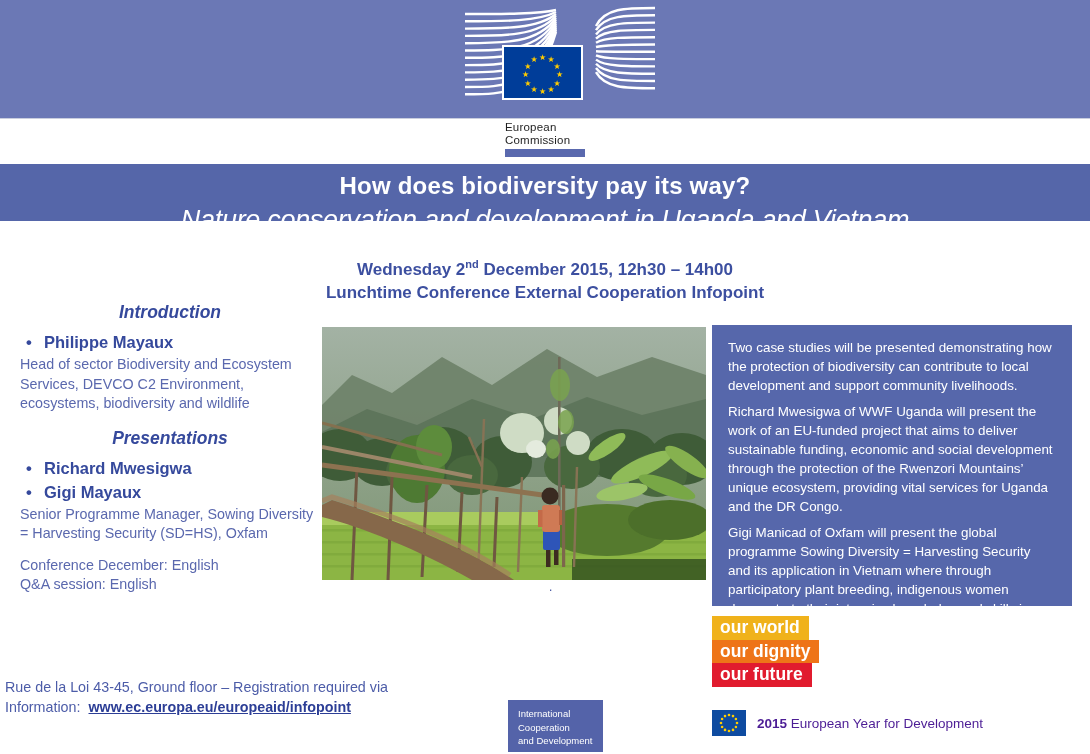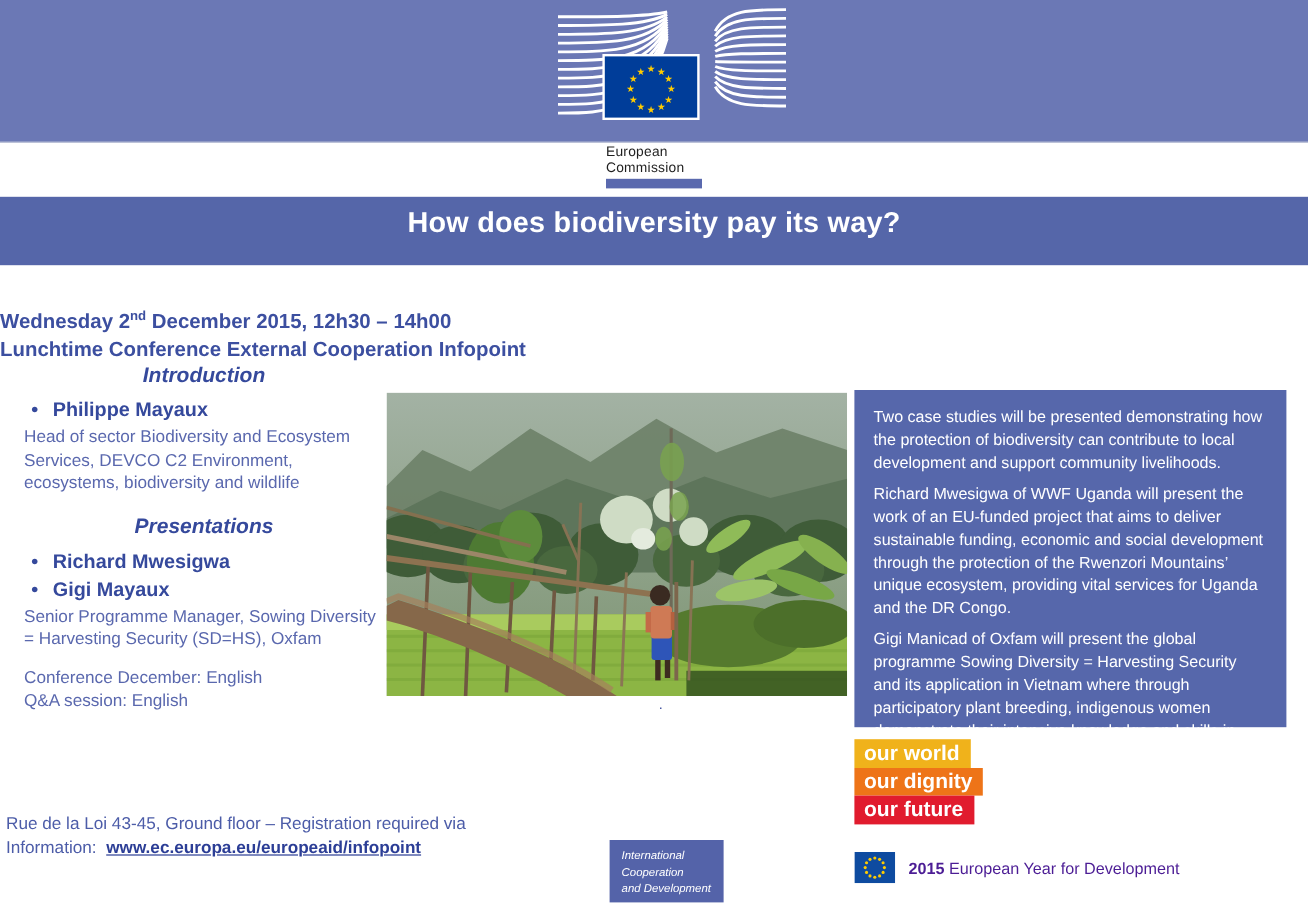--- a/index.html
+++ b/index.html
@@ -12,21 +12,21 @@
   .ec-logo-svg { position:absolute; left:450px; top:0; width:212px; height:142px; }
   .ec-logo-text { position:absolute; left:505px; top:121px; font-size:11.5px; line-height:13px; color:#1f1f1f; letter-spacing:.2px; }
   .ec-logo-underline { position:absolute; left:505px; top:149px; width:80px; height:8px; background:#5a69ae; }
 
   
   .title-bar { position:absolute; left:0; top:164px; width:1090px; height:57px; background:#5566a9; color:#fff; text-align:center; }
   .title-bar .main-title { margin-top:8px; font-size:24px; font-weight:bold; letter-spacing:.2px; }
   .title-bar .sub-title { margin-top:5px; font-size:27px; font-style:italic; font-weight:400; letter-spacing:-.3px; }
 
   
-  .schedule { position:absolute; left:0; top:253px; width:1090px; text-align:left; color:#3c4fa0; font-weight:bold; font-size:17px; line-height:23px; }
+  .schedule { position:absolute; left:0; top:253px; width:1090px; text-align:center; color:#3c4fa0; font-weight:bold; font-size:17px; line-height:23px; }
   .schedule sup { font-size:11px; }
 
   
   .program { position:absolute; left:20px; top:302px; width:300px; color:#5a68ae; }
   .section-heading { font-size:17.5px; line-height:20px; font-weight:bold; font-style:italic; color:#35499c; text-align:center; margin:0 0 10px 0; }
   .section-heading.second { margin-top:14px; }
   .speaker-name { font-size:16.5px; line-height:20px; font-weight:bold; color:#35499c; margin:4px 0 3px 0; padding-left:6px; }
   .speaker-name .bullet { display:inline-block; width:18px; color:#35499c; }
   .speaker-role { font-size:14.3px; line-height:19.5px; color:#5a68ae; margin-bottom:10px; }
   .meta { margin-top:12px; font-size:14.3px; line-height:19.5px; color:#5a68ae; }
@@ -48,21 +48,21 @@
   .eyd-banner { position:absolute; left:712px; top:616px; }
   .eyd-line { display:table; color:#fff; font-weight:bold; font-size:17.5px; line-height:23.7px; padding:0 9px 0 8px; }
 
   
   .eyd-logo { position:absolute; left:712px; top:710px; display:flex; align-items:center; }
   .eyd-flag { width:34px; height:26px; display:block; }
   .eyd-text { margin-left:11px; font-size:13.5px; color:#4c1d95; }
   .eyd-text .year { font-weight:bold; }
 
   
-  .dg-box { position:absolute; left:508px; top:700px; width:95px; height:52px; background:#5463a9; color:#fff; font-style:italic; font-size:9.5px; line-height:13.5px; padding:7px 0 0 10px; }
+  .dg-box { position:absolute; left:508px; top:700px; width:95px; height:52px; background:#5463a9; color:#fff; font-size:9.5px; line-height:13.5px; padding:7px 0 0 10px; }
 </style>
 </head>
 <body>
 
 <div class="page">
 
   <div class="top-banner">
     <svg class="ec-logo-svg" viewBox="0 0 212 142">
       <g stroke="#ffffff" stroke-width="2.4" fill="none">
         <path d="M15 14  C55 14, 88 14, 106 10"></path>
@@ -112,20 +112,21 @@
     </svg>
   </div>
   <div class="ec-logo-text">
     <div>European</div>
     <div>Commission</div>
   </div>
   <div class="ec-logo-underline"></div>
 
   <div class="title-bar">
     <div class="main-title">How does biodiversity pay its way?</div>
+    <div class="sub-title">Nature conservation and development in Uganda and Vietnam</div>
   </div>
 
   <div class="schedule">
     <div><span>Wednesday 2</span><sup>nd</sup><span> December 2015, 12h30 – 14h00</span></div>
     <div>Lunchtime Conference External Cooperation Infopoint</div>
   </div>
 
   <div class="program">
     <h3 class="section-heading">Introduction</h3>
     <div class="speaker-name"><span class="bullet">•</span><span>Philippe Mayaux</span></div>

